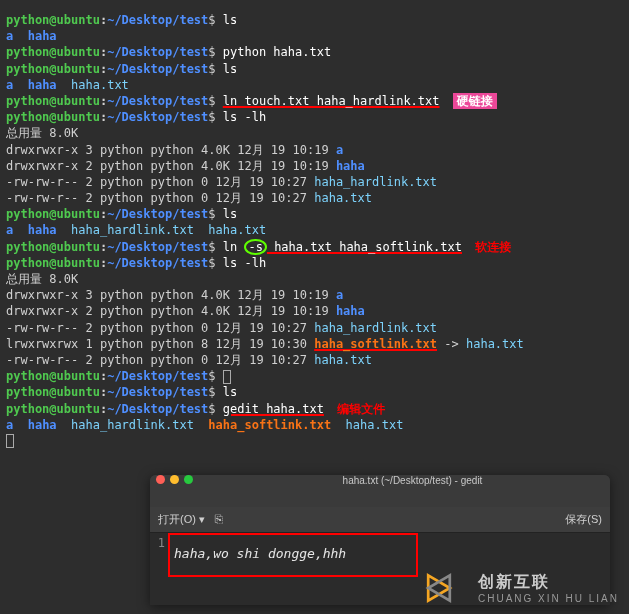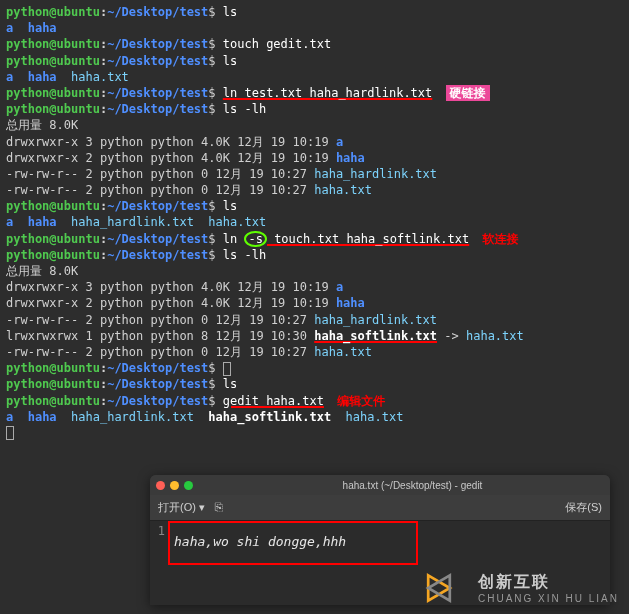--- a/index.html
+++ b/index.html
@@ -8,31 +8,31 @@
     font-family: "DejaVu Sans Mono", "Consolas", monospace;
     font-size: 12px;
     color: #d0d0d0;
     width: 629px;
     height: 614px;
     overflow: hidden;
     position: relative;
   }
   .terminal {
     background: #2d2d2d;
-    padding: 4px 6px 0 6px;
+    padding: 12px 6px 0 6px;
     line-height: 1.35;
   }
   .user  { color: #4fc94f; font-weight: bold; }
   .colon { color: #d0d0d0; font-weight: bold; }
   .path  { color: #4f8fff; font-weight: bold; }
   .dollar{ color: #d0d0d0; }
   .cmd   { color: #ffffff; }
   .dir   { color: #4f8fff; font-weight: bold; }
   .file  { color: #7dd3fc; }
-  .link  { color: #ffffff; font-weight: bold; }
+  .link  { color: #f97316; font-weight: bold; }
   .plain { color: #d0d0d0; }
 
   .ul-red { text-decoration: underline; text-decoration-color: #ff0000; text-decoration-thickness: 2px; }
 
   .label-red {
     display:inline-block; background:#ec4899; color:#fff; font-family: sans-serif;
     font-weight:bold; font-size:12px; padding:0 4px; margin-left:6px;
   }
   .anno-red { color:#ff0000; font-family: sans-serif; font-weight:bold; font-size:12px; margin-left:6px; }
 
@@ -45,31 +45,32 @@
   .gedit {
     position:absolute;
     left:150px; top:475px;
     width:460px; height:130px;
     background:#3a3a3a;
     border-radius:6px 6px 0 0;
     box-shadow:0 2px 12px rgba(0,0,0,0.5);
     overflow:hidden;
   }
   .gedit-titlebar {
-    height:20px; background:#3a3a3a; display:flex; align-items:center; padding:0 6px;
+    height:20px; background:#3a3a3a; display:flex; align-items:flex-start; padding:0 6px;
     font-family: sans-serif; font-size:10px; color:#c0c0c0;gap:20px;
   }
   .gedit-traffic { display:flex; gap:5px; margin-right:8px; }
   .dot { width:9px; height:9px; border-radius:50%; }
   .dot.red{background:#ff5f56;} .dot.yel{background:#ffbd2e;} .dot.grn{background:#27c93f;}
   .gedit-title { flex:1; text-align:center; color:#c8c8c8; }
   .gedit-toolbar {
     height:26px; background:#3d3d3d; display:flex; align-items:center;
     padding:0 8px; font-family:sans-serif; font-size:11px; color:#d0d0d0;
     border-bottom:1px solid #222;
+    margin-top:12px;
   }
   .gedit-toolbar .open { margin-right:4px; }
   .gedit-toolbar .spacer{ flex:1; }
   .gedit-toolbar .save { color:#d0d0d0; }
   .gedit-body {
     display:flex; height:84px; background:#2b2b2b;
   }
   .gutter { width:18px; background:#2b2b2b; color:#888; text-align:right; padding:3px 3px 0 0; font-size:12px;}
   .editor { flex:1; padding:13px 6px; color:#e6e6e6; font-size:13px; position:relative;font-style:italic;}
   .red-box {
@@ -100,34 +101,34 @@
   <div>
     <span class="user">python@ubuntu</span><span class="colon">:</span><span class="path">~/Desktop/test</span><span class="dollar">$</span>
     <span class="cmd">ls</span>
   </div>
   <div>
     <span class="dir">a</span>&nbsp;&nbsp;<span class="dir">haha</span>
   </div>
 
   <div>
     <span class="user">python@ubuntu</span><span class="colon">:</span><span class="path">~/Desktop/test</span><span class="dollar">$</span>
-    <span class="cmd">touch gedit.txt</span>
+    <span class="cmd">python haha.txt</span>
   </div>
 
   <div>
     <span class="user">python@ubuntu</span><span class="colon">:</span><span class="path">~/Desktop/test</span><span class="dollar">$</span>
     <span class="cmd">ls</span>
   </div>
   <div>
     <span class="dir">a</span>&nbsp;&nbsp;<span class="dir">haha</span>&nbsp;&nbsp;<span class="file">haha.txt</span>
   </div>
 
   <div>
     <span class="user">python@ubuntu</span><span class="colon">:</span><span class="path">~/Desktop/test</span><span class="dollar">$</span>
-    <span class="cmd ul-red">ln test.txt haha_hardlink.txt</span>
+    <span class="cmd ul-red">ln touch.txt haha_hardlink.txt</span>
     <span class="label-red">硬链接</span>
   </div>
 
   <div>
     <span class="user">python@ubuntu</span><span class="colon">:</span><span class="path">~/Desktop/test</span><span class="dollar">$</span>
     <span class="cmd">ls -lh</span>
   </div>
   <div class="plain">总用量 8.0K</div>
   <div><span class="plain">drwxrwxr-x 3 python python 4.0K 12月 19 10:19 </span><span class="dir">a</span></div>
   <div><span class="plain">drwxrwxr-x 2 python python 4.0K 12月 19 10:19 </span><span class="dir">haha</span></div>
@@ -137,21 +138,21 @@
   <div>
     <span class="user">python@ubuntu</span><span class="colon">:</span><span class="path">~/Desktop/test</span><span class="dollar">$</span>
     <span class="cmd">ls</span>
   </div>
   <div>
     <span class="dir">a</span>&nbsp;&nbsp;<span class="dir">haha</span>&nbsp;&nbsp;<span class="file">haha_hardlink.txt</span>&nbsp;&nbsp;<span class="file">haha.txt</span>
   </div>
 
   <div>
     <span class="user">python@ubuntu</span><span class="colon">:</span><span class="path">~/Desktop/test</span><span class="dollar">$</span>
-    <span class="cmd">ln </span><span class="circle"><span class="cmd">-s</span></span><span class="cmd ul-red"> touch.txt haha_softlink.txt</span>
+    <span class="cmd">ln </span><span class="circle"><span class="cmd">-s</span></span><span class="cmd ul-red"> haha.txt haha_softlink.txt</span>
     <span class="anno-red">软连接</span>
   </div>
 
   <div>
     <span class="user">python@ubuntu</span><span class="colon">:</span><span class="path">~/Desktop/test</span><span class="dollar">$</span>
     <span class="cmd">ls -lh</span>
   </div>
   <div class="plain">总用量 8.0K</div>
   <div><span class="plain">drwxrwxr-x 3 python python 4.0K 12月 19 10:19 </span><span class="dir">a</span></div>
   <div><span class="plain">drwxrwxr-x 2 python python 4.0K 12月 19 10:19 </span><span class="dir">haha</span></div>

